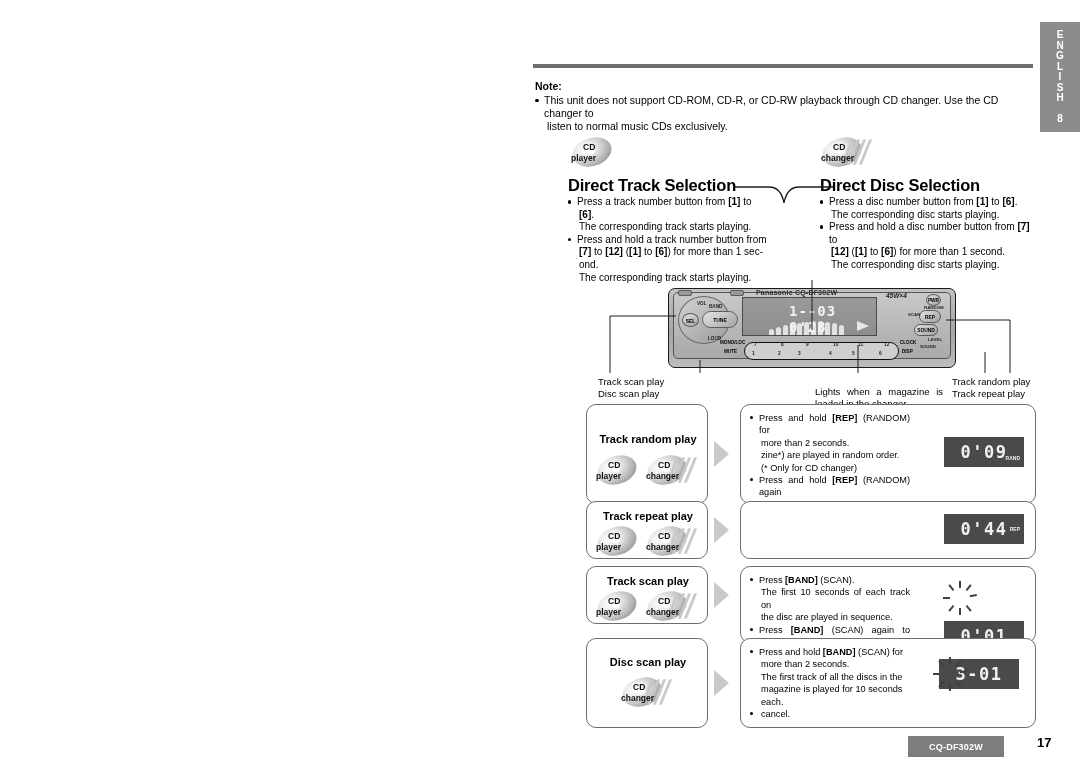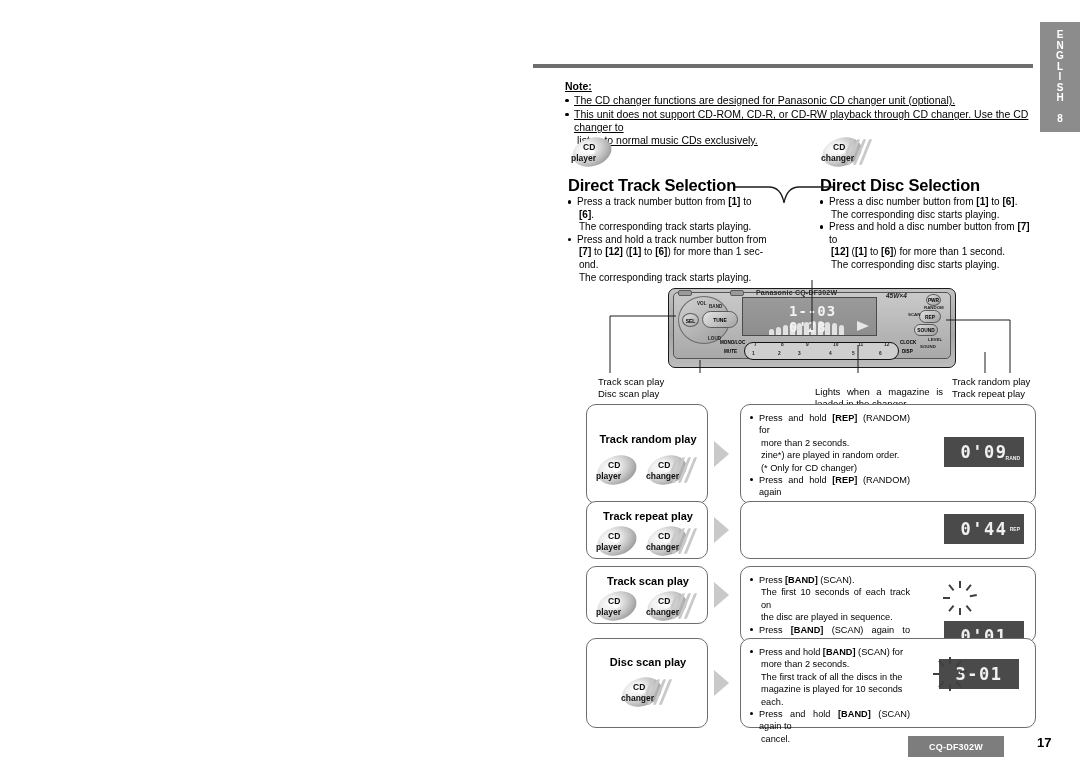--- a/index.html
+++ b/index.html
@@ -29,21 +29,21 @@
   }
   #lang-tab .tabnum { font-size:10px; font-weight:bold; margin-top:9px; }
 
   
   #top-rule {
     position:absolute; left:533px; top:64px;
     width:500px; height:4px; background:#6e6e6e;
   }
 
   
-  #note-block { position:absolute; left:565px; top:80px; width:470px;text-decoration:underline; }
+  #note-block { position:absolute; left:535px; top:80px; width:470px; }
   #note-title { font-size:10.5px; font-weight:bold; margin-bottom:2px; }
   .note-line {
     font-size:10.5px; line-height:13px;
     padding-left:9px; position:relative; margin-bottom:1px;
   }
   .note-line .bullet {
     position:absolute; left:0; top:4.5px;
     width:3.6px; height:3.6px; background:#000; border-radius:50%;
   }
   .note-line .cont { display:block; padding-left:3px; }
@@ -253,24 +253,20 @@
   <span class="letter">I</span>
   <span class="letter">S</span>
   <span class="letter">H</span>
   <span class="tabnum">8</span>
 </div>
 
 <div id="top-rule"></div>
 
 <div id="note-block">
   <div id="note-title">Note:</div>
-  <div class="note-line">
-    <span class="bullet"></span>
-    <span>The CD changer functions are designed for Panasonic CD changer unit (optional).</span>
-  </div>
   <div class="note-line">
     <span class="bullet"></span>
     <span>This unit does not support CD-ROM, CD-R, or CD-RW playback through CD changer. Use the CD changer to</span>
     <span class="cont">listen to normal music CDs exclusively.</span>
   </div>
 </div>
 
 <div class="cd-badge" style="left:570px; top:137px;">
   <div class="disc"></div>
   <div class="hub"></div>
@@ -590,21 +586,20 @@
     <div class="rline just">
       <span class="bullet"></span>
       <span>Press and hold <b>[BAND]</b> (SCAN) for</span>
       <span class="sub">more than 2 seconds.</span>
       <span class="sub just">The first track of all the discs in the</span>
       <span class="sub just">magazine is played for 10 seconds</span>
       <span class="sub">each.</span>
     </div>
     <div class="rline">
       <span class="bullet"></span>
-      <span>Press and hold <b>[BAND]</b> (SCAN) again to</span>
       <span class="sub">cancel.</span>
     </div>
   </div>
   <div class="mlcd" style="left:198px; top:20px;">
     <span class="seg">3-01</span>
   </div>
   <div class="blinkrays" style="left:192px; top:18px;">
     <i style="transform:rotate(0deg)"></i>
       <i style="transform:rotate(40deg)"></i>
     <i style="transform:rotate(80deg)"></i>

